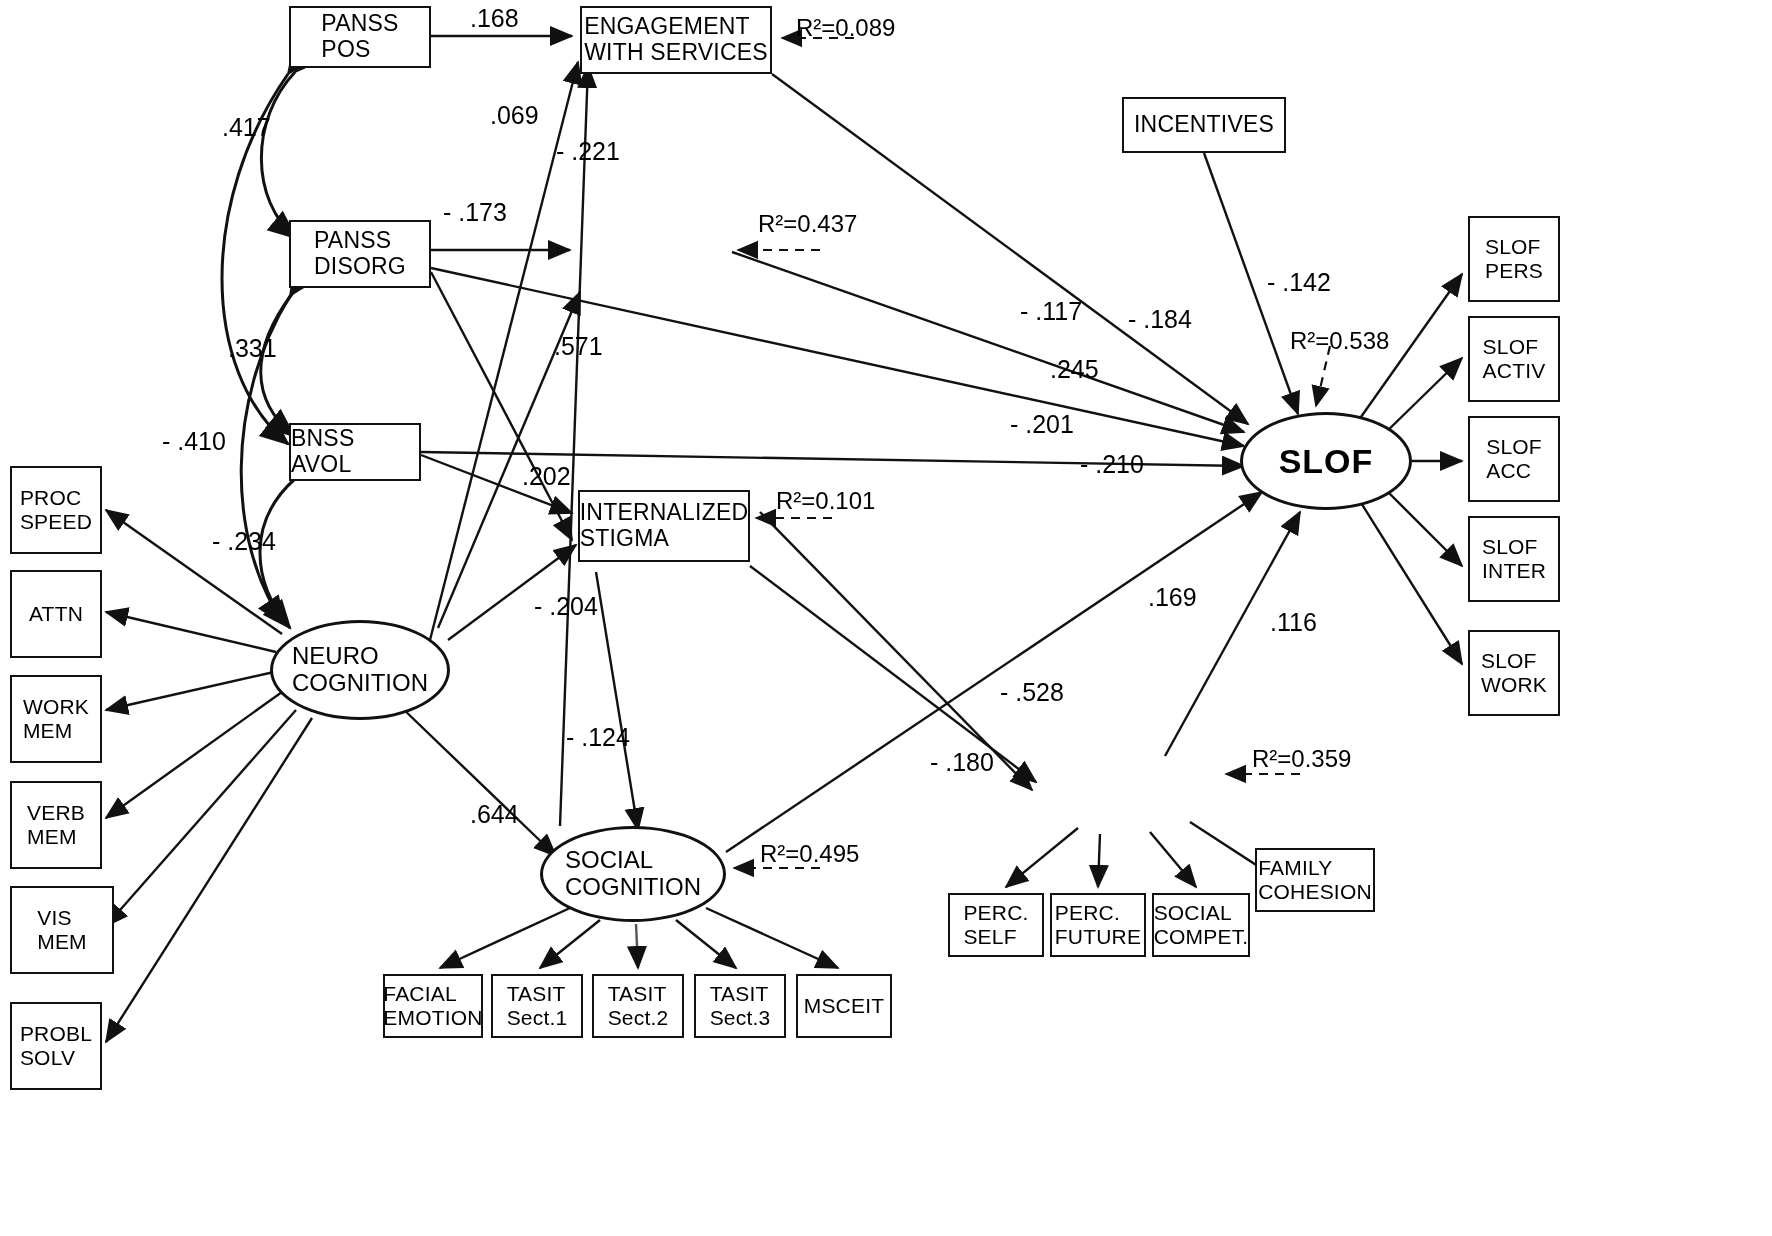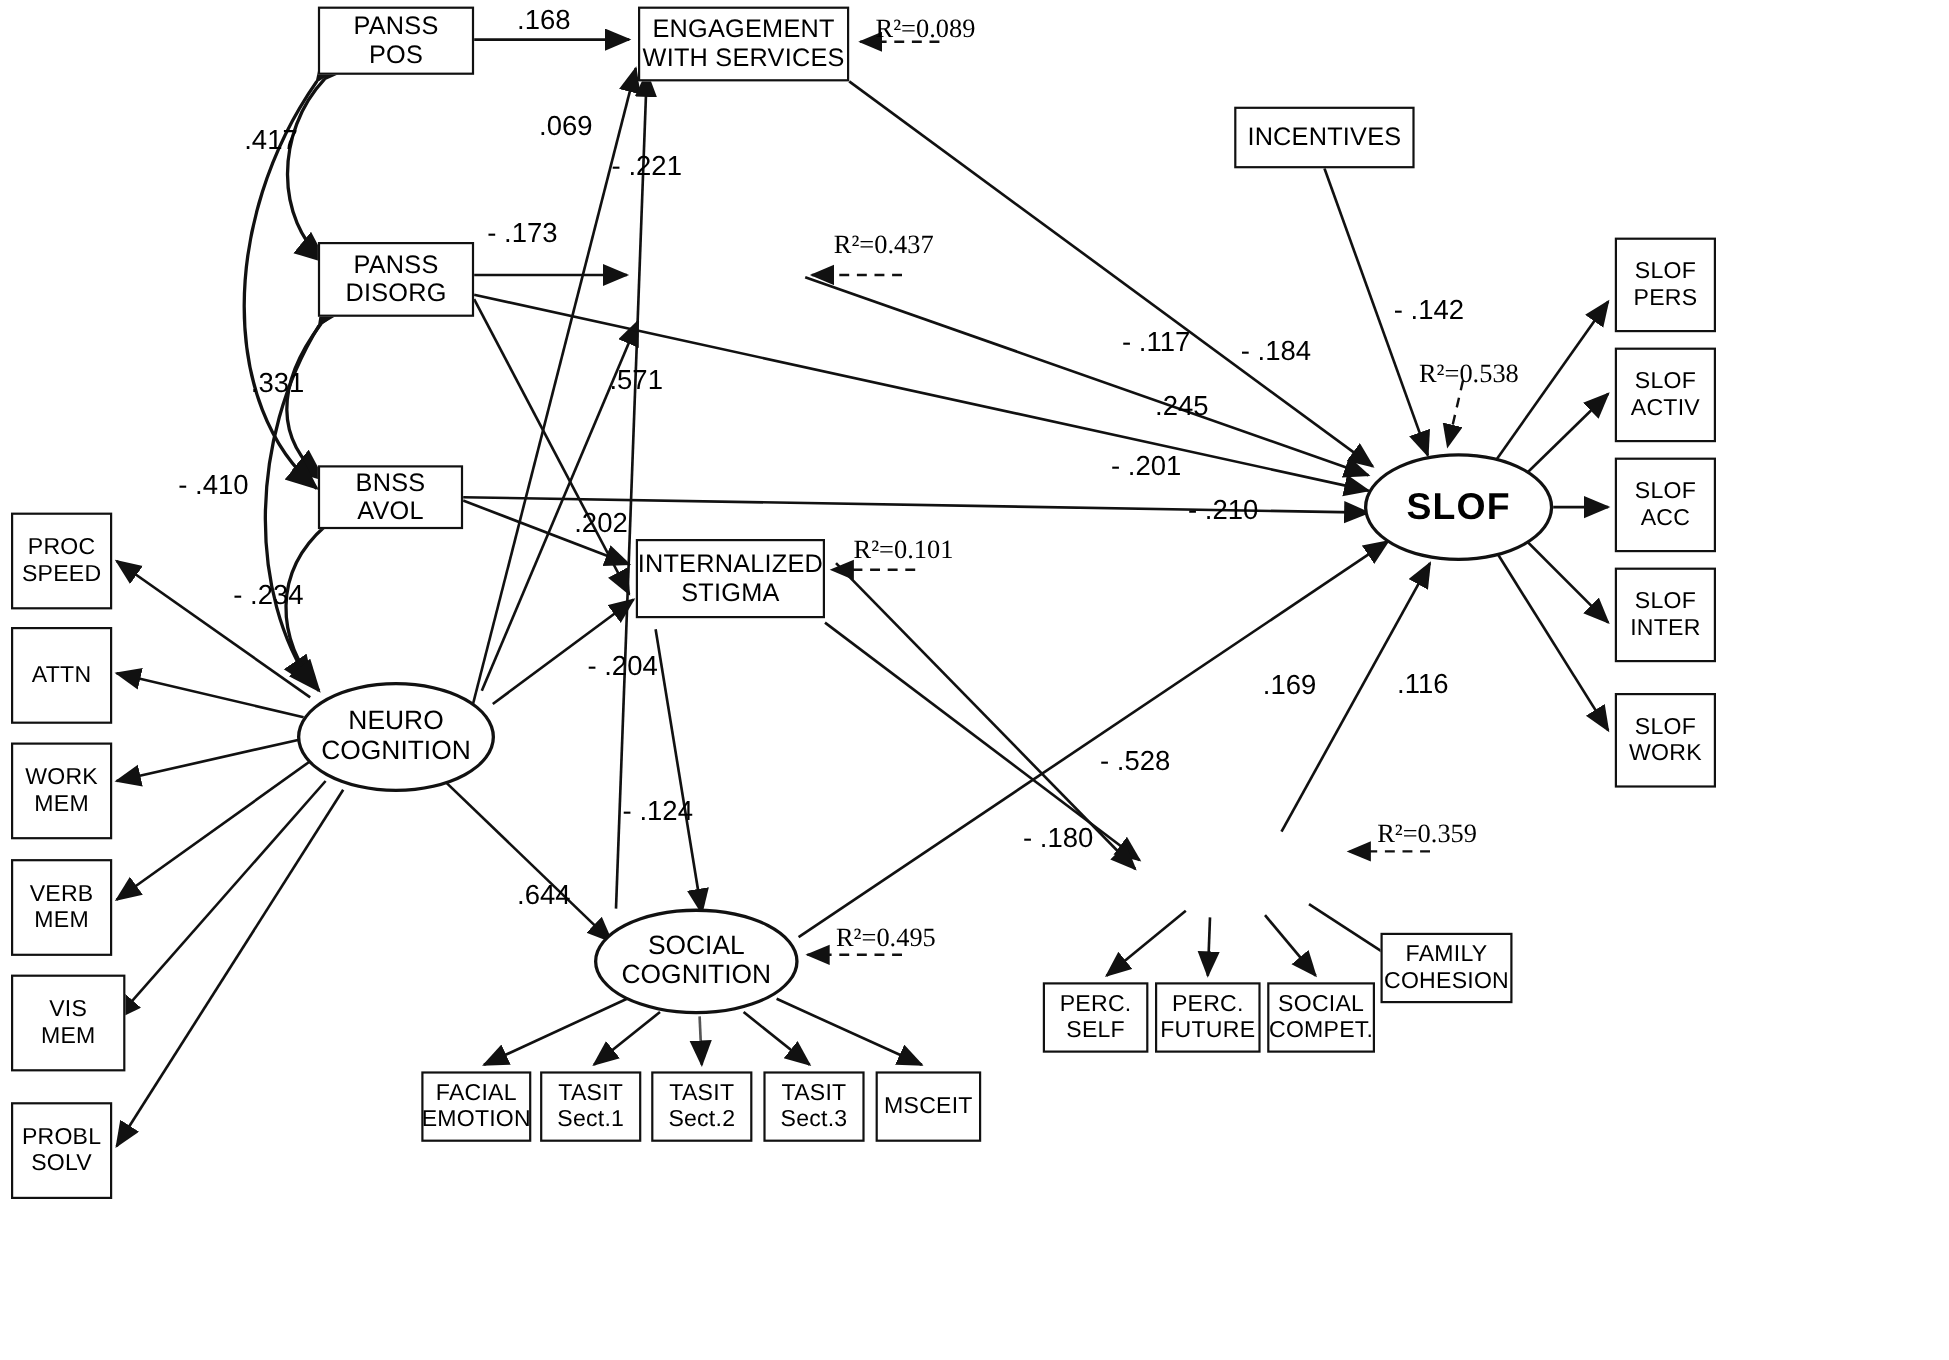--- a/index.html
+++ b/index.html
@@ -22,21 +22,21 @@
     top: 0;
     width: 1772px;
     height: 1236px;
   }
   .node {
     position: absolute;
     box-sizing: border-box;
     display: flex;
     align-items: center;
     justify-content: center;
-    text-align: center;
+    text-align: left;
     line-height: 1.12;
     color: #000;
     background: #ffffff;
     z-index: 3;
   }
   .obs {
     border: 2.5px solid #111;
     font-size: 23px;
     letter-spacing: 0.2px;
   }
@@ -54,21 +54,21 @@
     letter-spacing: 1px;
   }
   .lbl {
     position: absolute;
     font-size: 25px;
     color: #000;
     white-space: nowrap;
     z-index: 4;
     background: transparent;
   }
-  .lbl.r2 { font-size: 24px; font-family: Liberation Serif, serif; }
+  .lbl.r2 { font-size: 24px; }
 </style>
 </head>
 <body>
 
 <div id="canvas">
 
   <svg id="wires" viewBox="0 0 1772 1236" xmlns="http://www.w3.org/2000/svg">
     <defs>
       <marker id="ah" markerWidth="11" markerHeight="11" refX="9.2" refY="4.2" orient="auto" markerUnits="strokeWidth">
         <path d="M0,0 L10,4.2 L0,8.4 z" fill="#111"></path>
@@ -286,21 +286,21 @@
   <div class="lbl" style="left:522px;top:462px">.202</div>
   <div class="lbl r2" style="left:776px;top:487px">R²=0.101</div>
   <div class="lbl" style="left:1020px;top:297px">- .117</div>
   <div class="lbl" style="left:1128px;top:305px">- .184</div>
   <div class="lbl" style="left:1050px;top:355px">.245</div>
   <div class="lbl" style="left:1010px;top:410px">- .201</div>
   <div class="lbl" style="left:1080px;top:450px">- .210</div>
   <div class="lbl" style="left:1267px;top:268px">- .142</div>
   <div class="lbl r2" style="left:1290px;top:327px">R²=0.538</div>
   <div class="lbl" style="left:534px;top:592px">- .204</div>
-  <div class="lbl" style="left:1148px;top:609px">.169</div>
+  <div class="lbl" style="left:1148px;top:583px">.169</div>
   <div class="lbl" style="left:1270px;top:608px">.116</div>
   <div class="lbl" style="left:1000px;top:678px">- .528</div>
   <div class="lbl" style="left:566px;top:723px">- .124</div>
   <div class="lbl" style="left:930px;top:748px">- .180</div>
   <div class="lbl r2" style="left:1252px;top:745px">R²=0.359</div>
   <div class="lbl" style="left:470px;top:800px">.644</div>
   <div class="lbl r2" style="left:760px;top:840px">R²=0.495</div>
 
 </div>
 

